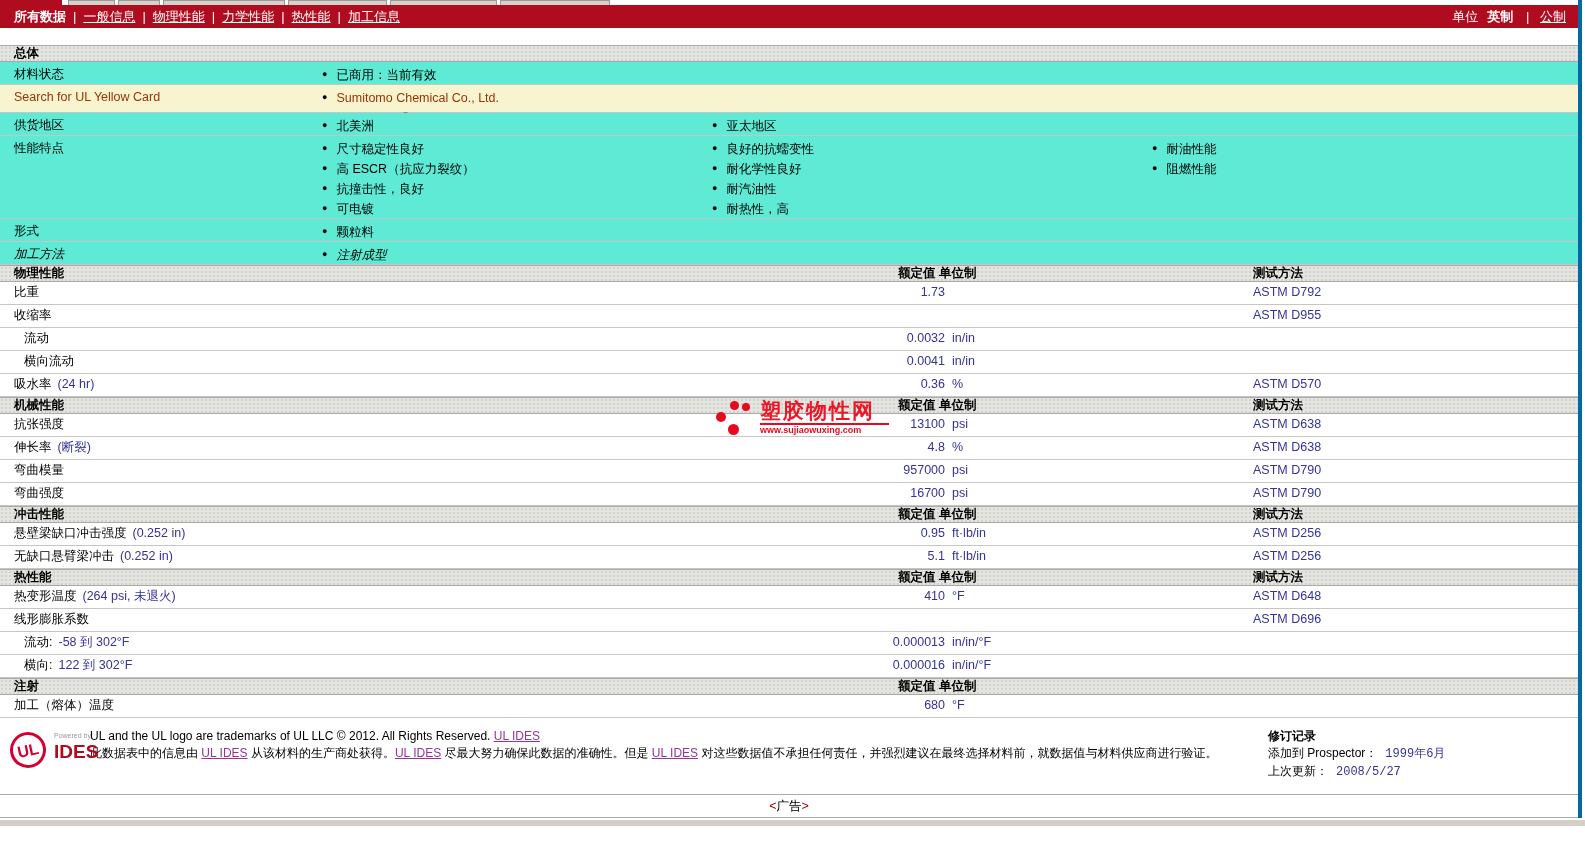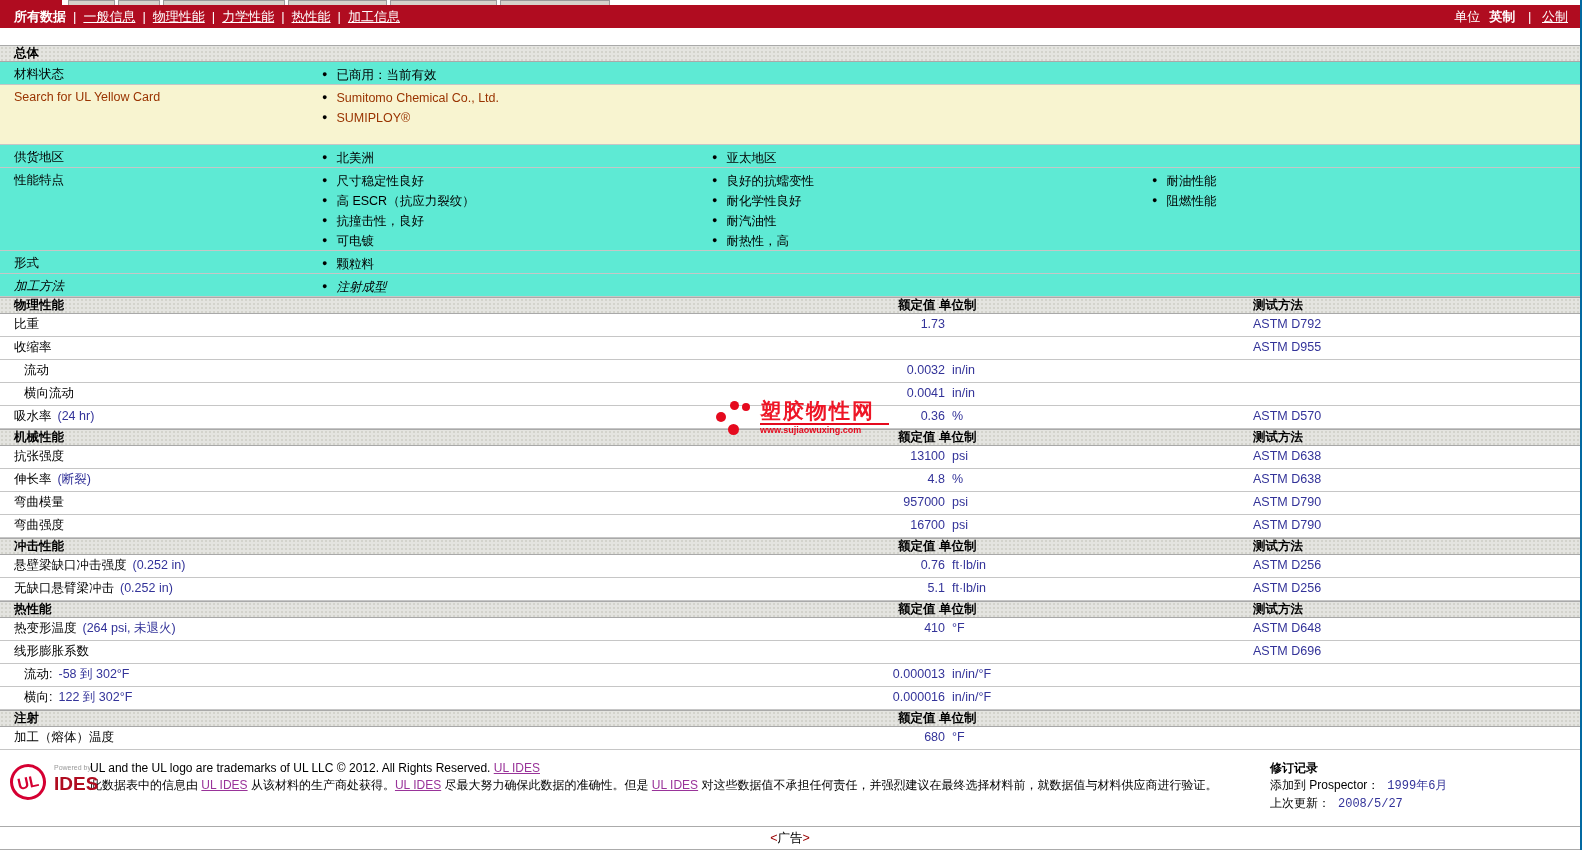--- a/index.html
+++ b/index.html
@@ -1,19 +1,19 @@
 <!DOCTYPE html>
 <html><head>
 <meta charset="utf-8">
 <style>
   * { margin:0; padding:0; box-sizing:border-box; }
   html,body { width:1585px; height:850px; background:#ffffff; overflow:hidden;
     font-family:"Liberation Sans","DejaVu Sans",sans-serif; }
   .page { width:1585px; height:850px; position:relative; }
-  .frame { width:1582px; border-right:2px solid #0369a1; }
+  .frame { width:1582px; border-right:4px solid #0369a1; }
 
   
   .tabstrip { height:5px; background:#fff; position:relative; }
   .stub { position:absolute; top:0; height:5px; background:#d6d2ca; border:1px solid #9a9a9a; border-bottom:none; }
   .stub.active { background:#b00c20; border-color:#b00c20; }
 
   
   .navbar { height:23px; background:#b00c20; color:#fff; display:flex;
     justify-content:space-between; align-items:center; padding:0 12px 0 14px;
     font-size:13px; }
@@ -114,21 +114,21 @@
     <div class="section-header">
       <span>总体</span>
     </div>
     <div id="generalRows">
         <div class="g-row" style="height: 23px;">
           <span class="g-label">材料状态</span>
           <div class="g-col" style="left: 322px;">
             <div class="bullet-line"><span class="bullet">●</span><span class="bt">已商用：当前有效</span></div>
           </div>
         </div>
-        <div class="g-row highlight" style="height: 60px;">
+        <div class="g-row highlight" style="height: 28px;">
           <a class="g-label">Search for UL Yellow Card</a>
           <div class="g-col" style="left: 322px;">
             <div class="bullet-line"><span class="bullet">●</span><span class="bt">Sumitomo Chemical Co., Ltd.</span></div>
             <div class="bullet-line"><span class="bullet">●</span><span class="bt">SUMIPLOY®</span></div>
           </div>
         </div>
         <div class="g-row" style="height: 23px;">
           <span class="g-label">供货地区</span>
           <div class="g-col" style="left: 322px;">
             <div class="bullet-line"><span class="bullet">●</span><span class="bt">北美洲</span></div>
@@ -223,21 +223,21 @@
         </div>
         <div class="p-row">
           <div class="p-label"><span>弯曲强度</span></div>
           <div class="p-num">16700</div>
           <div class="p-unit">psi</div>
           <div class="p-test">ASTM D790</div>
         </div>
         <div class="section-header"><span>冲击性能</span><span class="sh-val">额定值 单位制</span><span class="sh-test">测试方法</span></div>
         <div class="p-row">
           <div class="p-label"><span>悬壁梁缺口冲击强度</span><span class="p-note">(0.252 in)</span></div>
-          <div class="p-num">0.76</div>
+          <div class="p-num">0.95</div>
           <div class="p-unit">ft·lb/in</div>
           <div class="p-test">ASTM D256</div>
         </div>
         <div class="p-row">
           <div class="p-label"><span>无缺口悬臂梁冲击</span><span class="p-note">(0.252 in)</span></div>
           <div class="p-num">5.1</div>
           <div class="p-unit">ft·lb/in</div>
           <div class="p-test">ASTM D256</div>
         </div>
         <div class="section-header"><span>热性能</span><span class="sh-val">额定值 单位制</span><span class="sh-test">测试方法</span></div>

